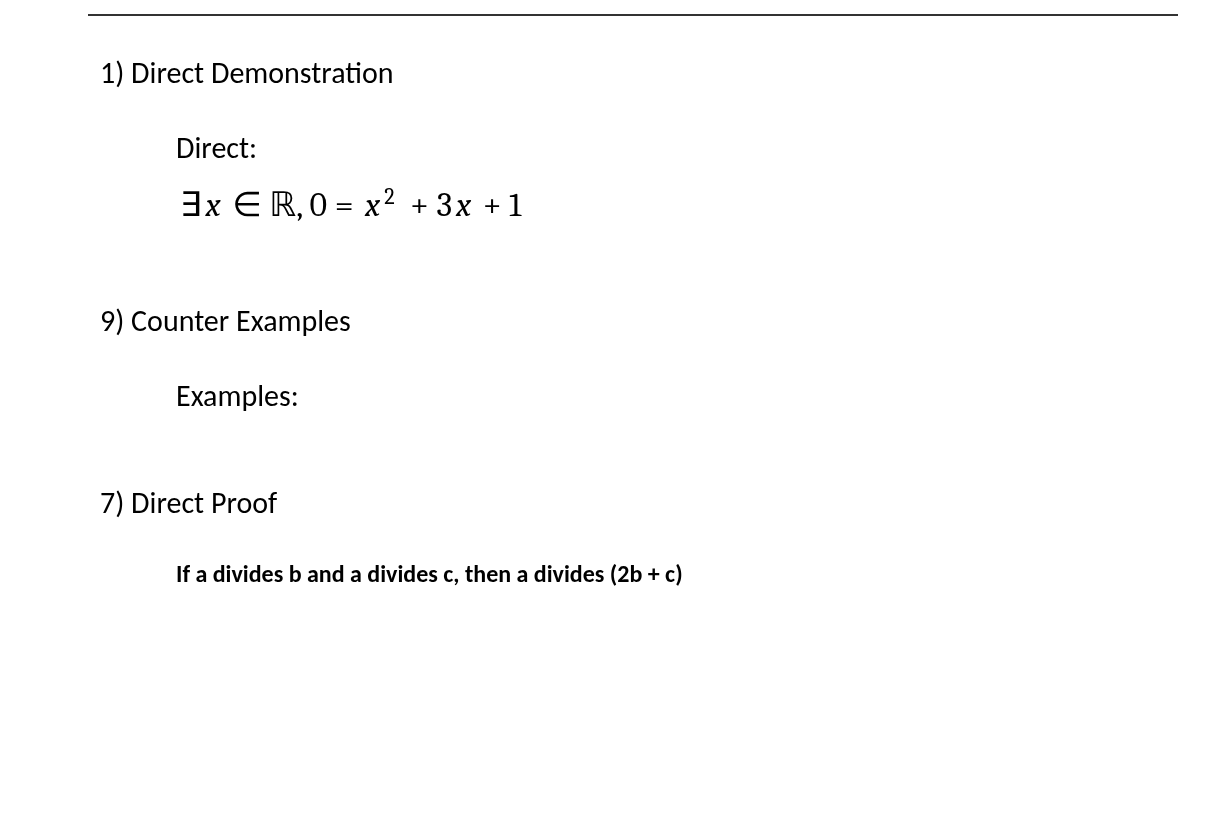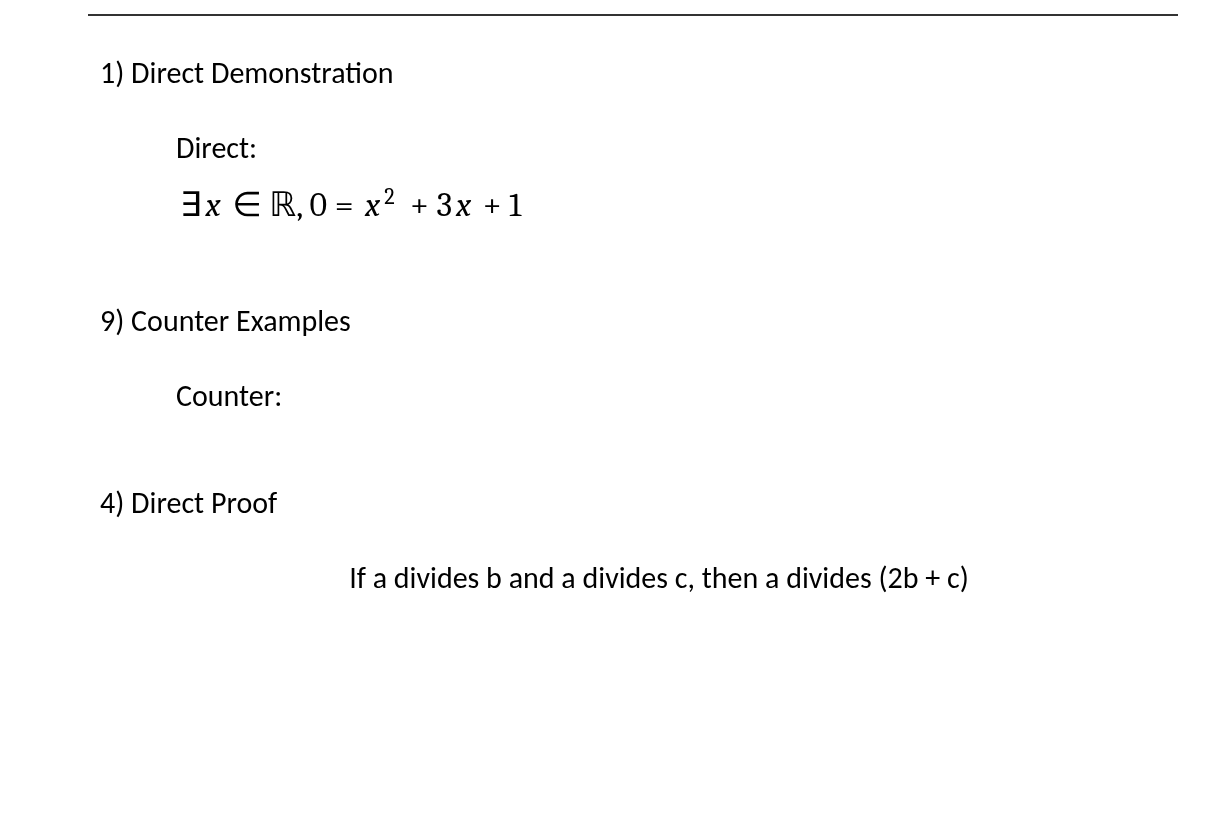--- a/index.html
+++ b/index.html
@@ -47,23 +47,22 @@
     }
     .math-line .upright {
       font-style: normal;
     }
     .math-line sup {
       font-size: 0.65em;
       vertical-align: super;
       font-style: normal;
     }
     .plain-line {
-      font-size: 30px;
-      font-weight: 400;
-      text-align: center;
+      font-size: 24px;
+      font-weight: 700;
     }
     .p1-math {
       margin-top: 12px;
     }
     .p2-math {
       margin-top: 2px;
     }
     .p3-body {
       margin-top: 38px;
     }
@@ -79,24 +78,24 @@
     <div class="problem-title">1) Direct Demonstration</div>
     <div class="problem-body">
       <div class="instruction">Direct:</div>
       <div class="math-line p1-math"><span class="upright">∃</span>x <span class="upright">∈ ℝ, 0 =</span> x<sup>2</sup> <span class="upright">+ 3</span>x <span class="upright">+ 1</span></div>
     </div>
   </div>
 
   <div class="problem">
     <div class="problem-title">9) Counter Examples</div>
     <div class="problem-body">
-      <div class="instruction">Counter:</div>
+      <div class="instruction">Examples:</div>
     </div>
   </div>
 
   <div class="problem">
-    <div class="problem-title">4) Direct Proof</div>
+    <div class="problem-title">7) Direct Proof</div>
     <div class="problem-body p3-body">
       <div class="plain-line">If a divides b and a divides c, then a divides (2b + c)</div>
     </div>
   </div>
 
 </div>
 
 </body></html>

